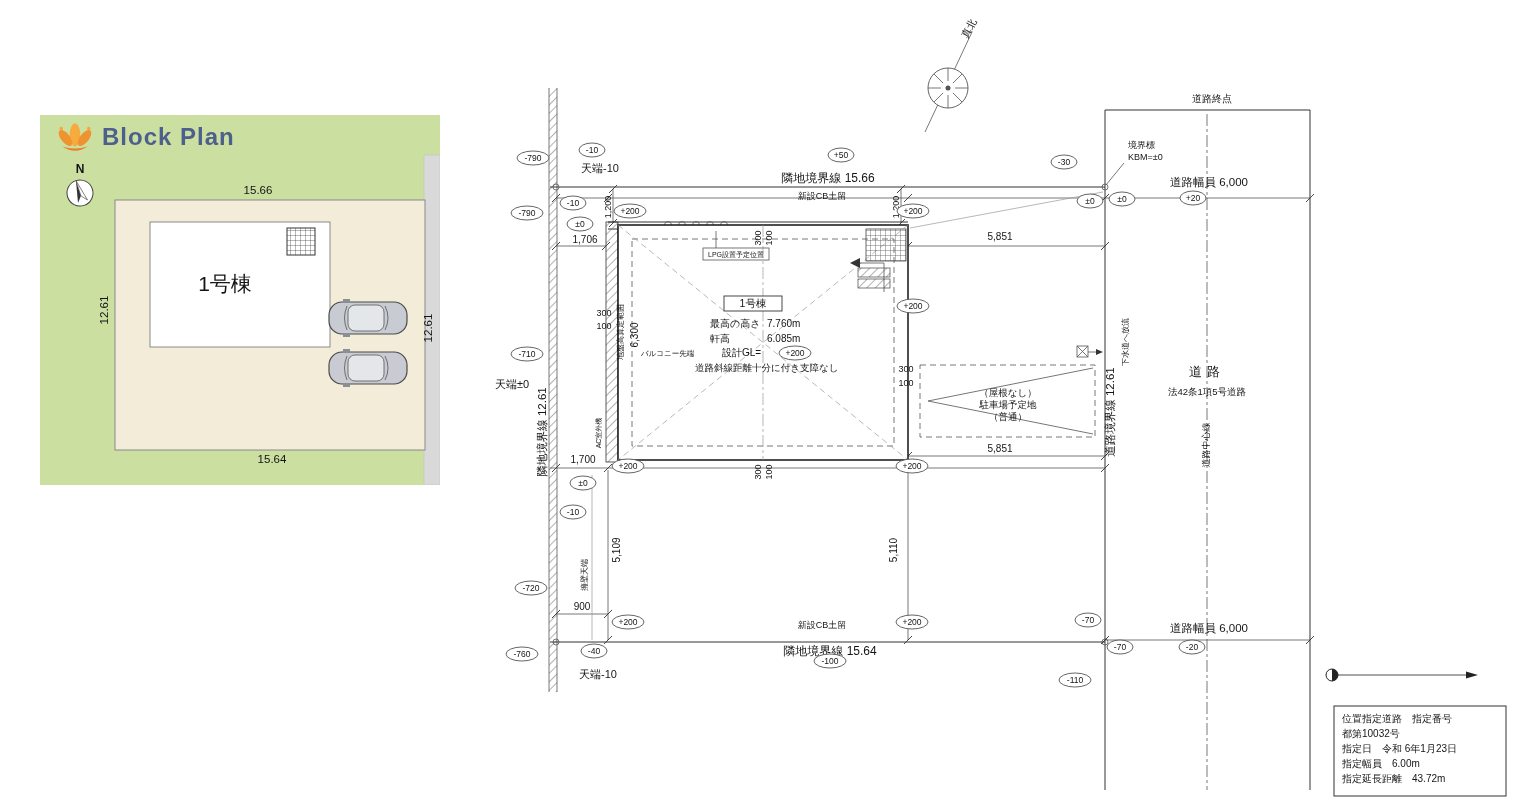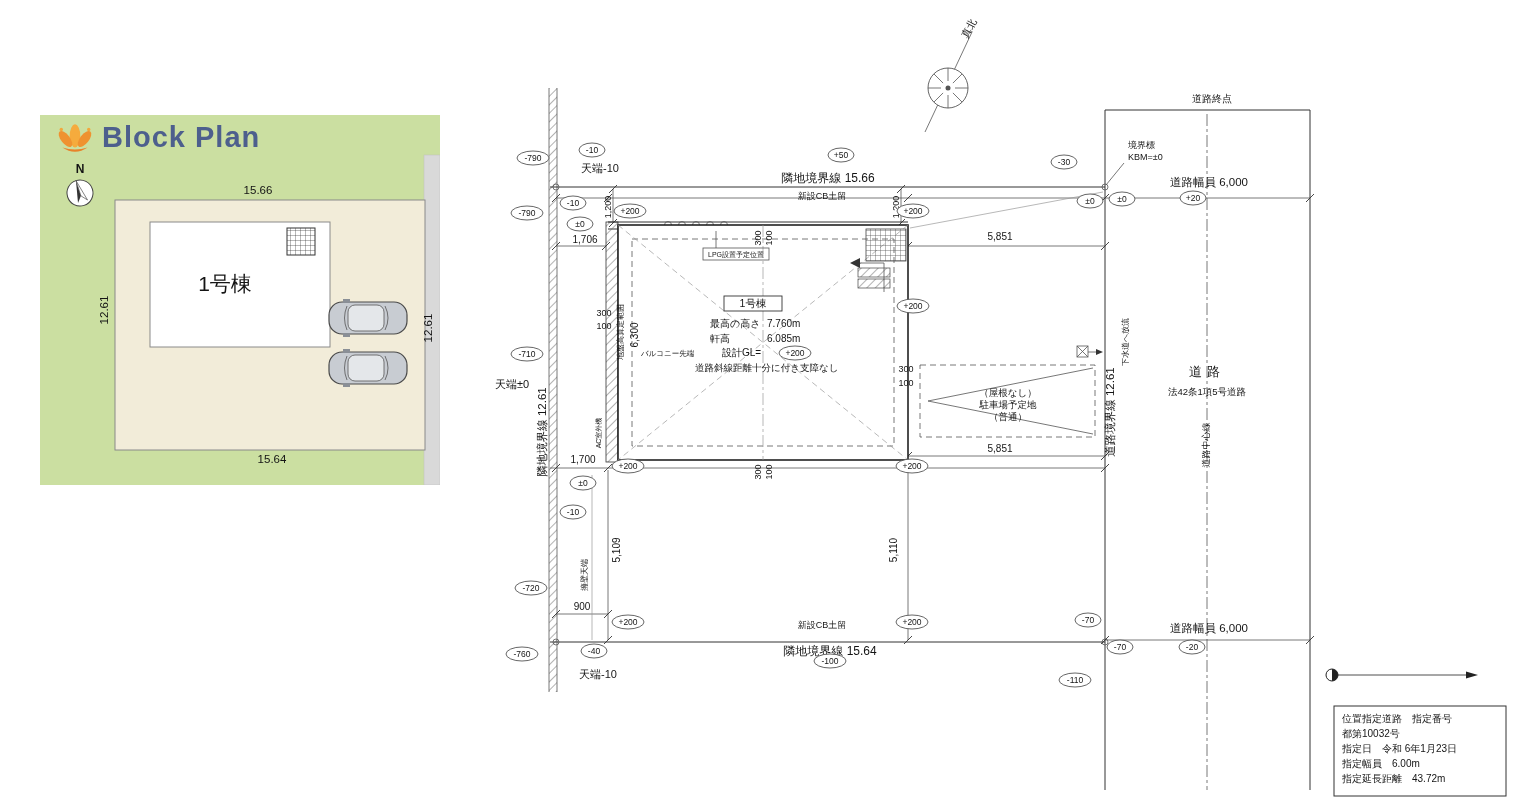--- a/index.html
+++ b/index.html
@@ -2,21 +2,21 @@
 <html><head>
 <meta charset="utf-8">
 <style>
   *{margin:0;padding:0;box-sizing:border-box}
   html,body{width:1522px;height:808px}
   body{position:relative;background:#ffffff;overflow:hidden;
        font-family:"Liberation Sans","DejaVu Sans",sans-serif;}
   .card{position:absolute;left:40px;top:115px;width:400px;height:370px;background:#cbdfa1;}
   .card-svg{position:absolute;left:0;top:0;width:400px;height:370px;}
   .card-header{position:absolute;left:16px;top:6px;display:flex;align-items:center;gap:8px;z-index:2;}
-  .card-title{font-size:29px;font-weight:bold;color:#4d5f8d;letter-spacing:1px;}
+  .card-title{font-size:24px;font-weight:bold;color:#4d5f8d;letter-spacing:1px;}
   .plan-svg{position:absolute;left:480px;top:0;width:1042px;height:808px;}
   svg text{fill:#141414;}
   .ln{stroke:#333;fill:none;stroke-width:1;}
   .thin{stroke:#555;fill:none;stroke-width:0.8;}
   .faint{stroke:#999;fill:none;stroke-width:0.7;}
   .dash{stroke-dasharray:6 4;}
   .dashdot{stroke-dasharray:12 3 3 3;}
   .ev{fill:#fff;stroke:#555;stroke-width:0.9;}
 </style>
 </head>

